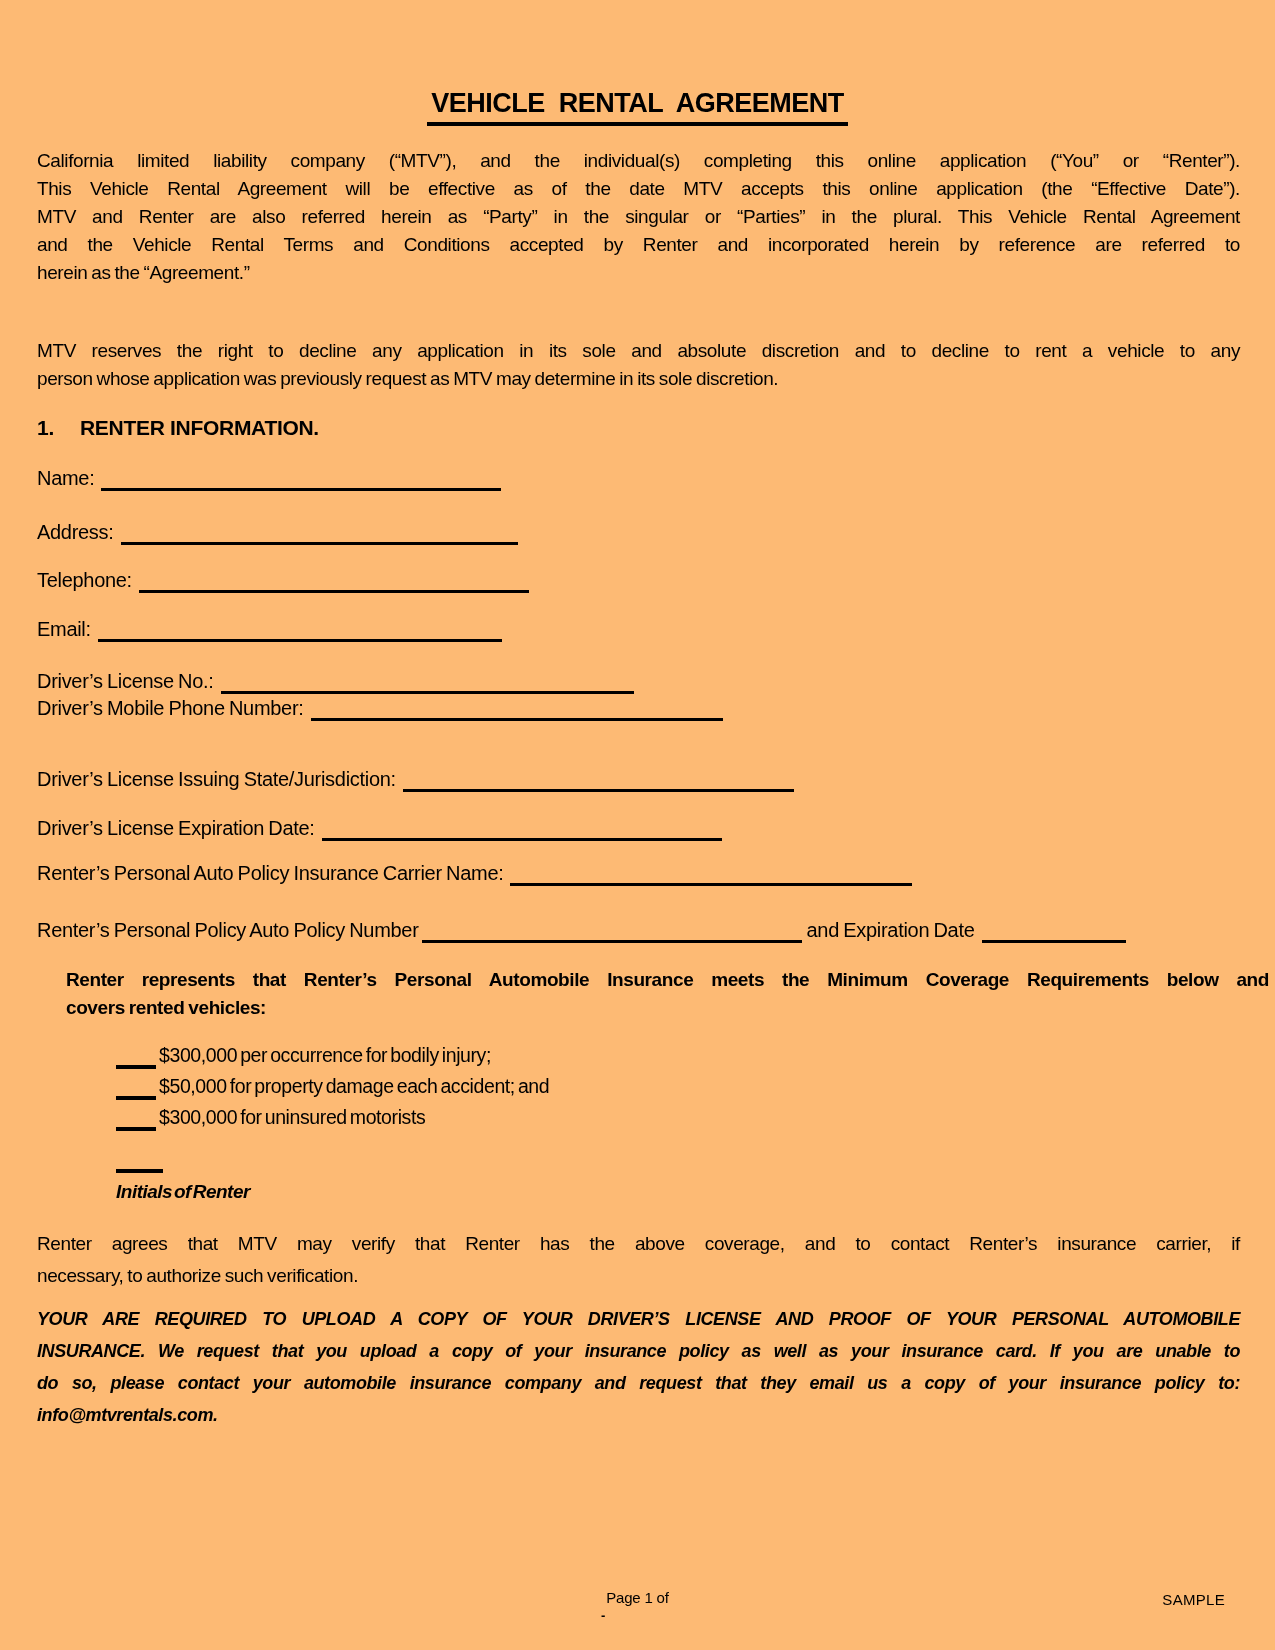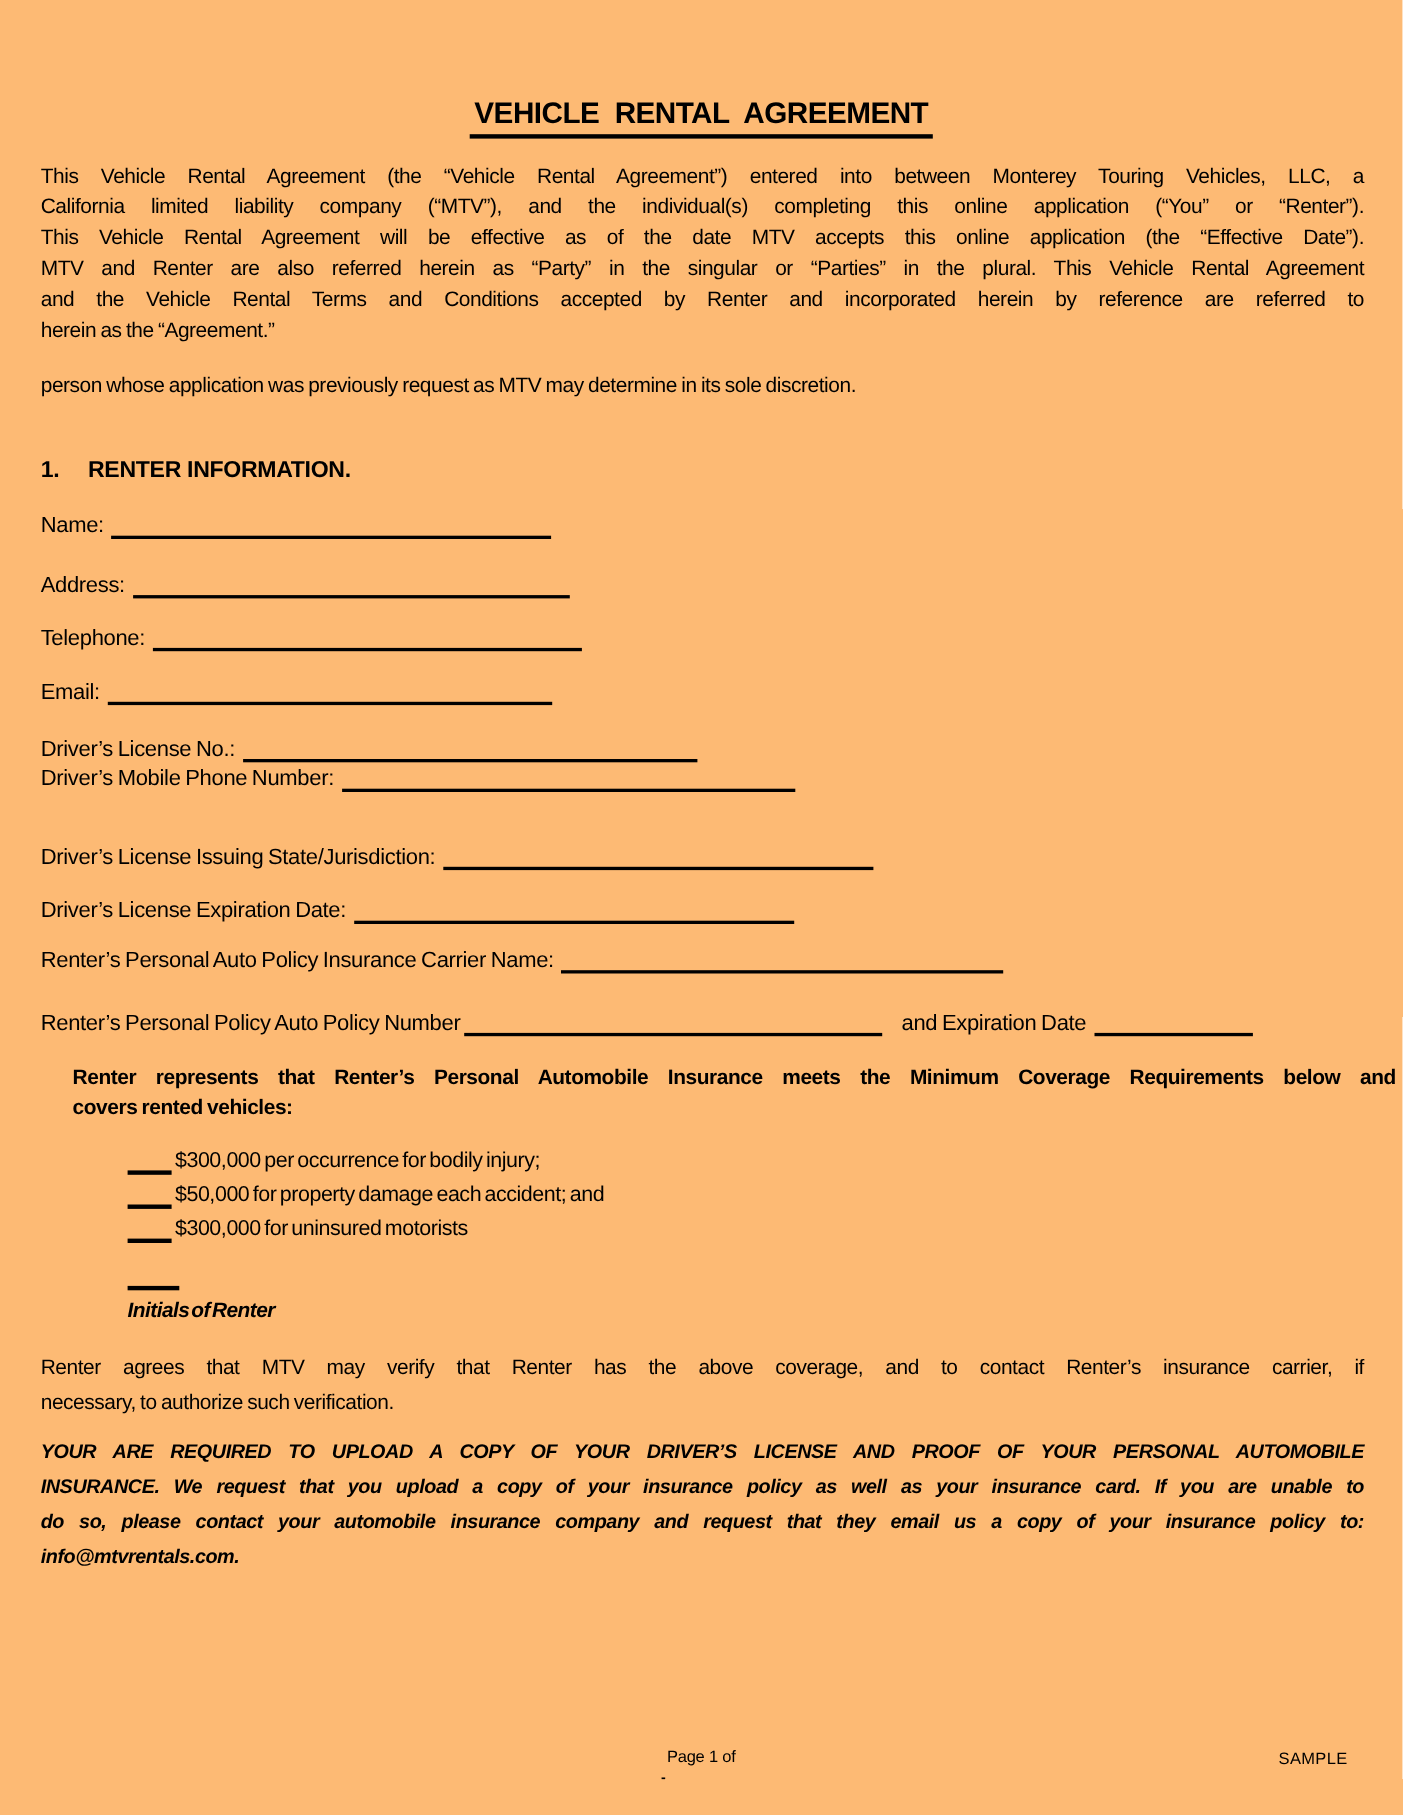--- a/index.html
+++ b/index.html
@@ -24,21 +24,21 @@
   .bold-text { font-size:19px; line-height:28px; font-weight:bold; letter-spacing:-0.6px; word-spacing:-3px;margin-left:29px; }
   .bi-text   { font-size:18px; line-height:32px; font-weight:bold; font-style:italic; letter-spacing:-0.5px; word-spacing:-2px; }
 
   
   .heading { position:absolute; left:37px; top:416px; font-size:21px; font-weight:bold; letter-spacing:-0.3px; }
   .hnum { display:inline-block; width:43px; }
 
   
   .frow { position:absolute; left:37px; white-space:nowrap; font-size:20px; line-height:28px; letter-spacing:-0.3px; word-spacing:-1px; }
   .fline { display:inline-block; height:0; border-bottom:3px solid #000; vertical-align:-6px; margin-left:7px; }
-  .flabel2 { margin-left:18px; }
+  .flabel2 { margin-left:5px; }
 
   
   .items { position:absolute; left:116px; top:1040px; font-size:19.5px; line-height:31px; letter-spacing:-0.4px; word-spacing:-2px; white-space:nowrap; }
   .iline { display:inline-block; width:40px; height:0; border-bottom:4px solid #000; vertical-align:-7px; margin-right:3px; }
 
   
   .initials-line { position:absolute; left:116px; top:1169px; width:47px; height:0; border-bottom:4px solid #000; }
   .initials-label { position:absolute; left:116px; top:1181px; font-size:19px; font-weight:bold; font-style:italic; letter-spacing:-0.5px; word-spacing:-3px; }
 
   
@@ -49,29 +49,29 @@
 </head>
 <body>
 
 <div class="page">
 
   <div class="title-wrap">
     <span class="doc-title">VEHICLE RENTAL AGREEMENT</span>
   </div>
 
   <div class="para body-text" style="top:147px">
-    <div class="pline">This Vehicle Rental Agreement (the “Vehicle Rental Agreement”) entered into between Monterey Touring Vehicles, LLC, a</div>
     <div class="pline">California limited liability company (“MTV”), and the individual(s) completing this online application (“You” or “Renter”).</div>
     <div class="pline">This Vehicle Rental Agreement will be effective as of the date MTV accepts this online application (the “Effective Date”).</div>
     <div class="pline">MTV and Renter are also referred herein as “Party” in the singular or “Parties” in the plural. This Vehicle Rental Agreement</div>
     <div class="pline">and the Vehicle Rental Terms and Conditions accepted by Renter and incorporated herein by reference are referred to</div>
     <div class="pline last">herein as the “Agreement.”</div>
   </div>
 
   <div class="para body-text" style="top:337px">
+    <div class="pline">MTV reserves the right to decline any application in its sole and absolute discretion and to decline to rent a vehicle to any</div>
     <div class="pline last">person whose application was previously request as MTV may determine in its sole discretion.</div>
   </div>
 
   <div class="heading">
     <span class="hnum">1.</span><span>RENTER INFORMATION.</span>
   </div>
 
   <div class="frow" style="top:464px">
     <span class="flabel">Name:</span><span class="fline" style="width:400px"></span>
   </div>

